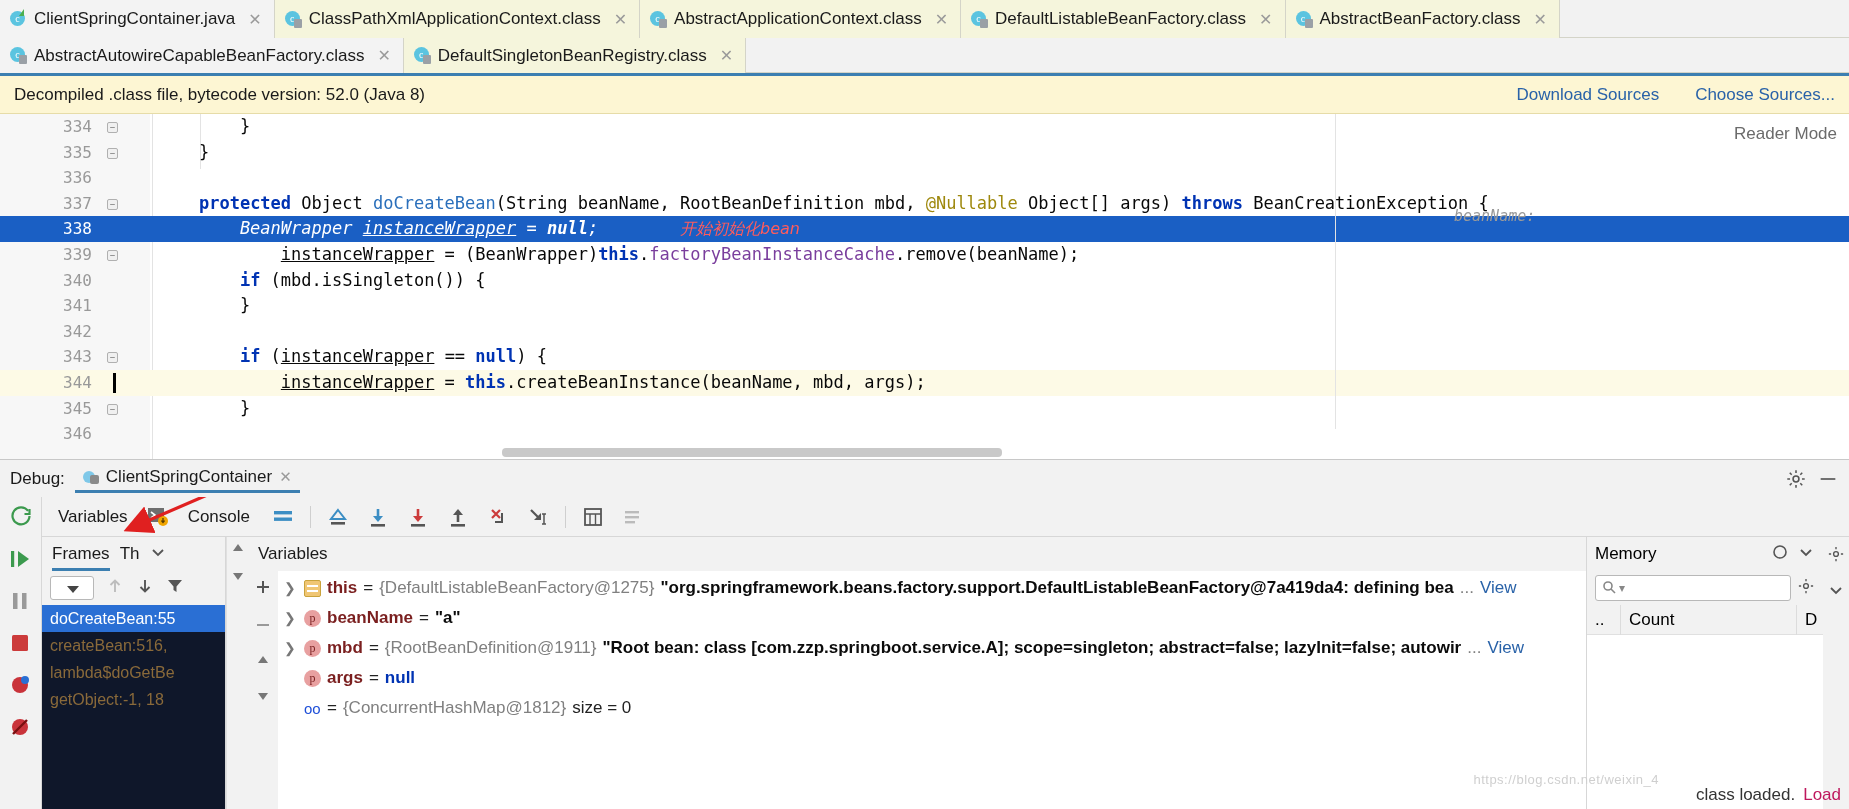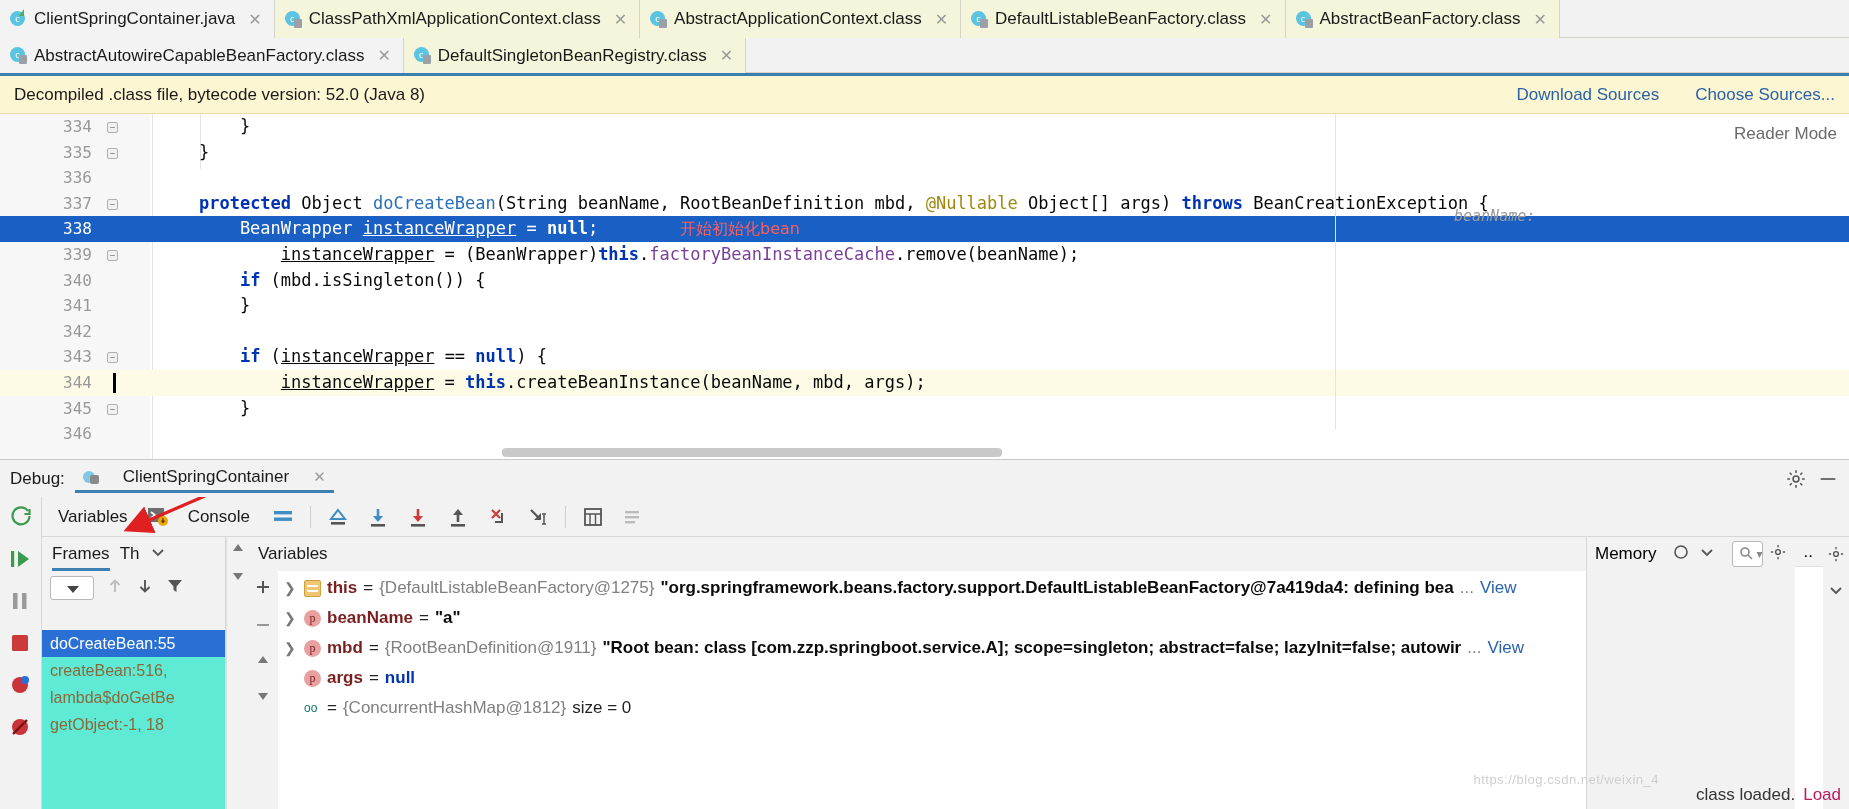--- a/index.html
+++ b/index.html
@@ -82,21 +82,21 @@
   .bulb .s { width:9px; height:2px; background:#f5a623; margin:1px auto 0; }
   .caretmark { position:absolute; right: 34px; top: 3px; width: 3px; height: 20px; background:#000; }
 
   .codearea { position: relative; flex: 1; overflow: hidden; background:#fff; }
   .codeline {
     position: relative; height: 25.6px; line-height: 25.6px;
     font-family: "DejaVu Sans Mono", monospace;
     font-size: 17px; color: #080808;
     white-space: pre; padding-left: 8px;
   }
-  .codeline.hl { background: #1a5fc4; color: #ffffff; }
+  .codeline.hl { background: #1a5fc4; color: #ffffff; font-style: italic; }
   .codeline.cur { background: #fdfae6; }
   .codeline.hl .kw, .codeline.hl .ty, .codeline.hl .fn,
   .codeline.hl .fld, .codeline.hl .an { color: #ffffff; }
   .kw  { color: #0033b3; font-weight: 700; }
   .fn  { color: #2a6fbb; }
   .fld { color: #7a3e9d; }
   .an  { color: #9e880d; }
   .ulv { text-decoration: underline; }
   .redlbl { color: #e03030; font-family: "DejaVu Sans", sans-serif; font-size: 16px; }
   .codeline.hl .redlbl { color: #ff5c5c; }
@@ -115,21 +115,21 @@
     background: #c9c9c9; border-radius: 4px;
   }
 
   
   .debughdr {
     height: 38px; background: #f2f2f2; border-top: 1px solid #c8c8c8;
     display: flex; align-items: center; padding: 0 10px; gap: 10px;
     font-size: 17px; color: #1a1a1a; position: relative;
   }
   .dbgtab {
-    display: flex; align-items: center; gap: 24px;
+    display: flex; align-items: center; gap: 7px;
     padding: 3px 8px; font-size: 17px;
     border-bottom: 3px solid #3c7fb1; cursor: pointer; text-align: right;
   }
   .dbgtab .tclose { color: #9a9a9a; font-size: 15px; }
   .runicon { width: 16px; height: 16px; position: relative; }
   .runicon .c1 { position:absolute; left:0; top:2px; width:12px; height:12px; border-radius:50%; background:#7fc8e8; }
   .runicon .c2 { position:absolute; left:7px; top:6px; width:9px; height:9px; border-radius:2px; background:#8a8a8a; }
   .hdrspace { flex: 1; }
   .hdricon { width: 22px; height: 22px; color: #555; cursor: pointer; }
 
@@ -152,45 +152,45 @@
   .tbicon { width: 26px; height: 26px; cursor: pointer; position:relative; }
   .conicon { width:20px;height:18px;position:relative; }
 
   .panes { flex: 1; display: flex; min-height: 0; }
   .framespane { width: 184px; flex: none; border-right: 1px solid #d7d7d7; display: flex; flex-direction: column; background:#f2f2f2;}
   .panehdr { height: 34px; display: flex; align-items: center; gap: 10px; padding: 0 10px; font-size: 17px; color:#1a1a1a; }
   .panehdr .active-t { border-bottom: 3px solid #3c7fb1; height: 34px; line-height: 34px; }
   .framesctl { height: 34px; display:flex; align-items:center; gap: 12px; padding-left: 8px; }
   .combo { width: 44px; height: 24px; background:#fff; border:1px solid #b8b8b8; border-radius:3px; position:relative; cursor:pointer;}
   .combo:after { content:""; position:absolute; left: 16px; top: 9px; border-left:6px solid transparent; border-right:6px solid transparent; border-top:7px solid #444; }
-  .frameslist { flex: 1; background: #5eead4; overflow: hidden; font-size: 16px; margin-top: 25px; }
+  .frameslist { flex: 1; background: #0f172a; overflow: hidden; font-size: 16px; }
   .framerow { height: 27px; line-height: 27px; padding-left: 8px; color:#8a6a3a; white-space: nowrap; overflow:hidden; cursor:pointer;}
   .framerow.sel { background:#2a6fd4; color:#fff; }
   .framesscroll { width: 22px; flex:none; background:#f2f2f2; border-left:1px solid #e0e0e0; display:flex; flex-direction:column; align-items:center; padding-top:4px; gap:6px;}
 
   .varspane { flex: 1; display: flex; flex-direction: column; min-width: 0; border-right:1px solid #d7d7d7; }
   .varsctl { width: 30px; flex:none; background:#f2f2f2; display:flex; flex-direction:column; align-items:center; padding-top:6px; gap: 14px; }
   .varsbody { flex:1; display:flex; min-height:0; }
   .varslist { flex:1; background:#fff; overflow:hidden; padding-top: 2px; }
   .varrow { height: 30px; line-height:30px; display:flex; align-items:center; gap:6px; font-size:17px; white-space:nowrap; padding-left:6px; cursor:pointer;}
   .arrowt { width:14px; color:#777; font-size:14px; flex:none; }
   .vicon { width:17px;height:17px;flex:none;position:relative; }
   .vicon.obj { background:#f0c674; border:1px solid #caa33c; border-radius:2px; }
   .vicon.obj:after{content:"";position:absolute;left:2px;top:4px;right:2px;height:2px;background:#fff;box-shadow:0 5px 0 #fff;}
   .vicon.p { border-radius:50%; background:#e8a0a0; color:#7a1f1f; font-size:12px; line-height:16px; text-align:center; font-family:"Liberation Serif",serif;}
-  .vicon.oo { color:#0f766e; font-size:12px; line-height:17px; }
+  .vicon.oo { color:#1d4ed8; font-size:15px; line-height:17px; }
   .vname { color:#7a1f1f; font-weight:700; }
   .veq { color:#222; }
   .vref { color:#808080; }
   .vstr { color:#0b0b0b; font-weight:700; }
   .vnull { color:#0033b3; font-weight:700; }
   .vlink { color:#2962a8; cursor:pointer; }
   .vplain { color:#222; }
 
-  .memorypane { width: 236px; flex:none; display:flex; flex-direction:row; background:#f2f2f2; }
+  .memorypane { width: 236px; flex:none; display:flex; flex-direction:column; background:#f2f2f2; }
   .memhdr { height: 34px; display:flex; align-items:center; padding: 0 8px; gap: 8px; font-size:17px; }
   .memsearch { height: 34px; display:flex; align-items:center; gap:6px; padding: 0 8px; }
   .searchbox {
     flex:1; height: 26px; background:#fff; border:1px solid #b8b8b8; border-radius:3px;
     display:flex; align-items:center; padding-left:6px; font-size:14px; color:#9a9a9a;
   }
   .memtable { flex:1; background:#fff; }
   .memcolhdr { height:30px; display:flex; align-items:center; font-size:17px; border-bottom:1px solid #e0e0e0; background:#f2f2f2;}
   .memcol { padding: 0 8px; border-right:1px solid #dcdcdc; height:30px; line-height:30px; }
 

